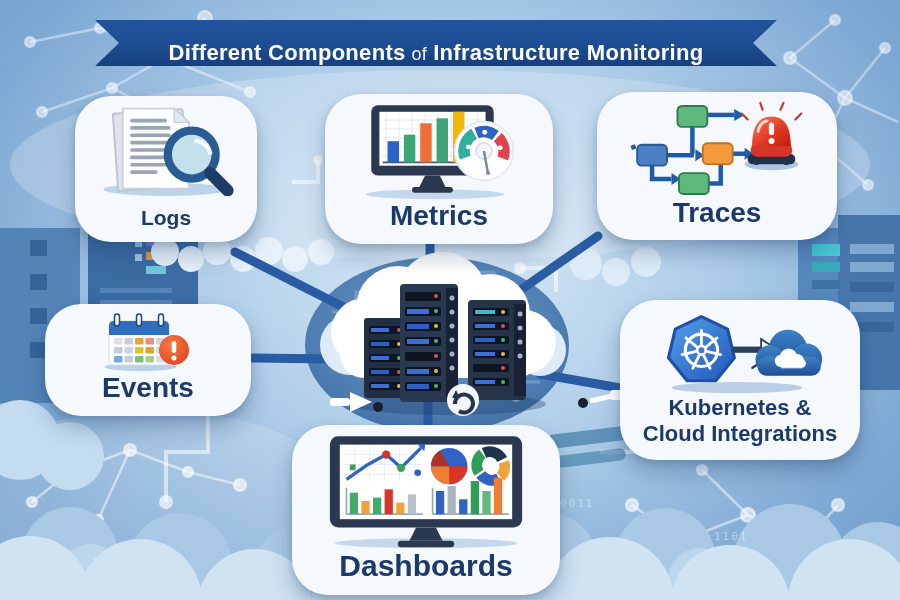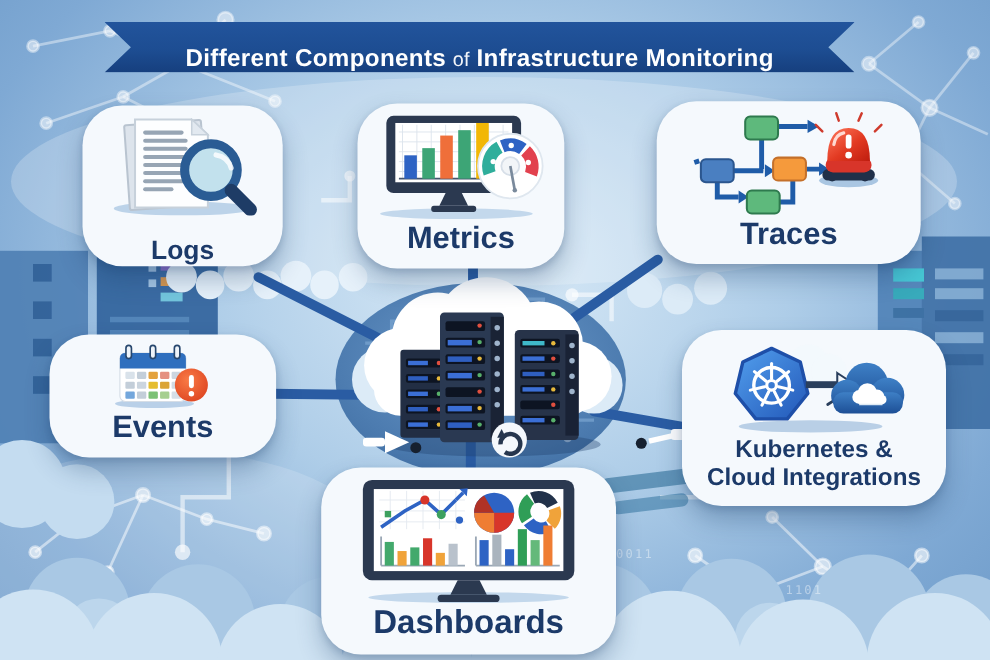--- a/index.html
+++ b/index.html
@@ -14,22 +14,22 @@
     clip-path:polygon(0 0,100% 0,calc(100% - 24px) 50%,100% 100%,0 100%,24px 50%);
     display:flex;align-items:flex-end;justify-content:center;
     box-shadow:0 4px 10px rgba(20,50,95,.35);}
   .ribbon-text{color:#ffffff;font-weight:bold;font-size:22px;letter-spacing:.3px;white-space:nowrap;}
   .ribbon-text .of{font-size:18px;font-weight:normal;opacity:.95;padding:0 6px;}
   .card{position:absolute;z-index:2;background:#f5f9fd;border-radius:36px;
     box-shadow:0 12px 22px rgba(23,58,102,.30),0 3px 6px rgba(23,58,102,.16);
     display:flex;flex-direction:column;align-items:center;}
   .card-label{margin-top:auto;font-weight:bold;color:#1c3a69;text-align:center;}
   .c-logs{left:75px;top:96px;width:182px;height:146px;}
-  .c-logs .card-label{font-size:24px;}
-  .c-metrics{left:325px;top:94px;width:188px;height:150px;}
+  .c-logs .card-label{font-size:21px;padding-bottom:12px;}
+  .c-metrics{left:325px;top:94px;width:228px;height:150px;}
   .c-metrics .card-label{font-size:28px;padding-bottom:12px;}
   .c-traces{left:597px;top:92px;width:240px;height:148px;}
   .c-traces .card-label{font-size:28px;padding-bottom:11px;}
   .c-events{left:45px;top:304px;width:206px;height:112px;}
   .c-events .card-label{font-size:28px;padding-bottom:12px;}
   .c-dashboards{left:292px;top:425px;width:268px;height:170px;}
   .c-dashboards .card-label{font-size:30px;padding-bottom:12px;}
   .c-kubernetes{left:620px;top:300px;width:240px;height:160px;}
   .c-kubernetes .card-label{font-size:22px;line-height:1.18;width:206px;padding-bottom:13px;}
   .icon-svg{display:block;margin-top:8px;}

